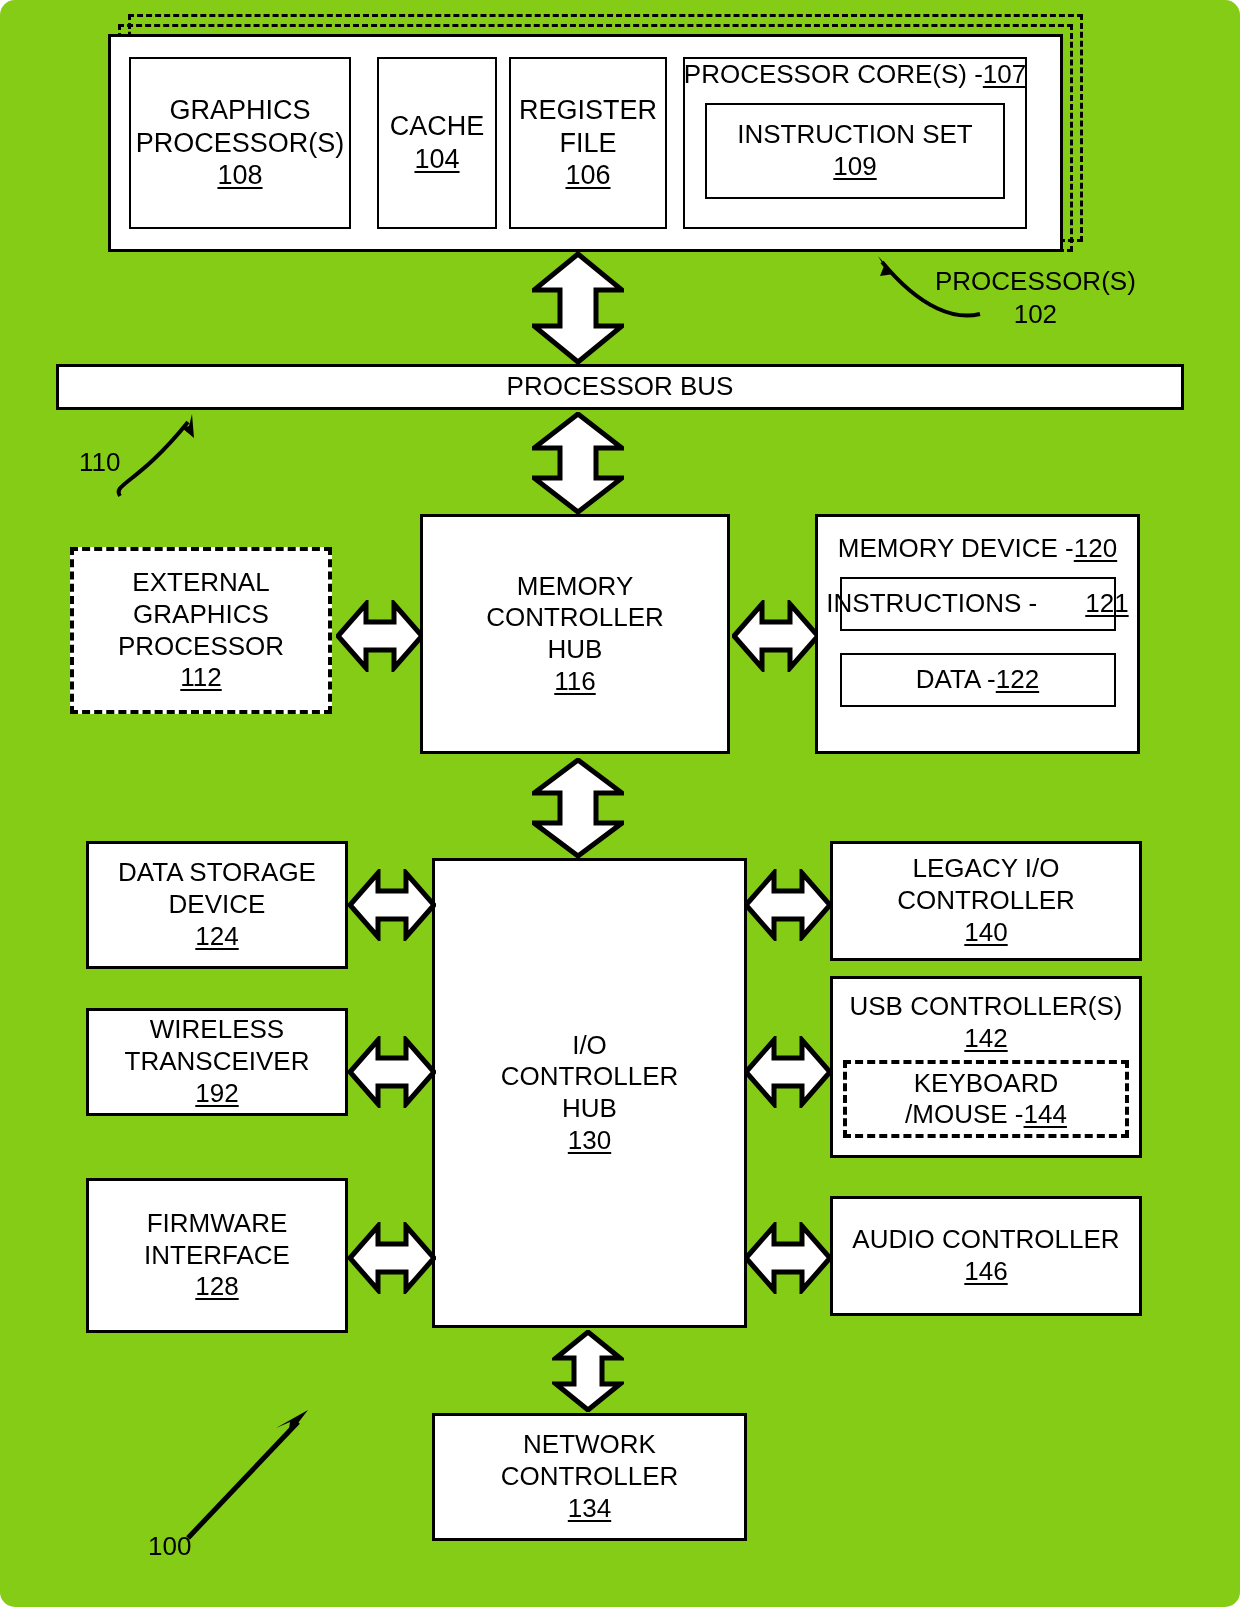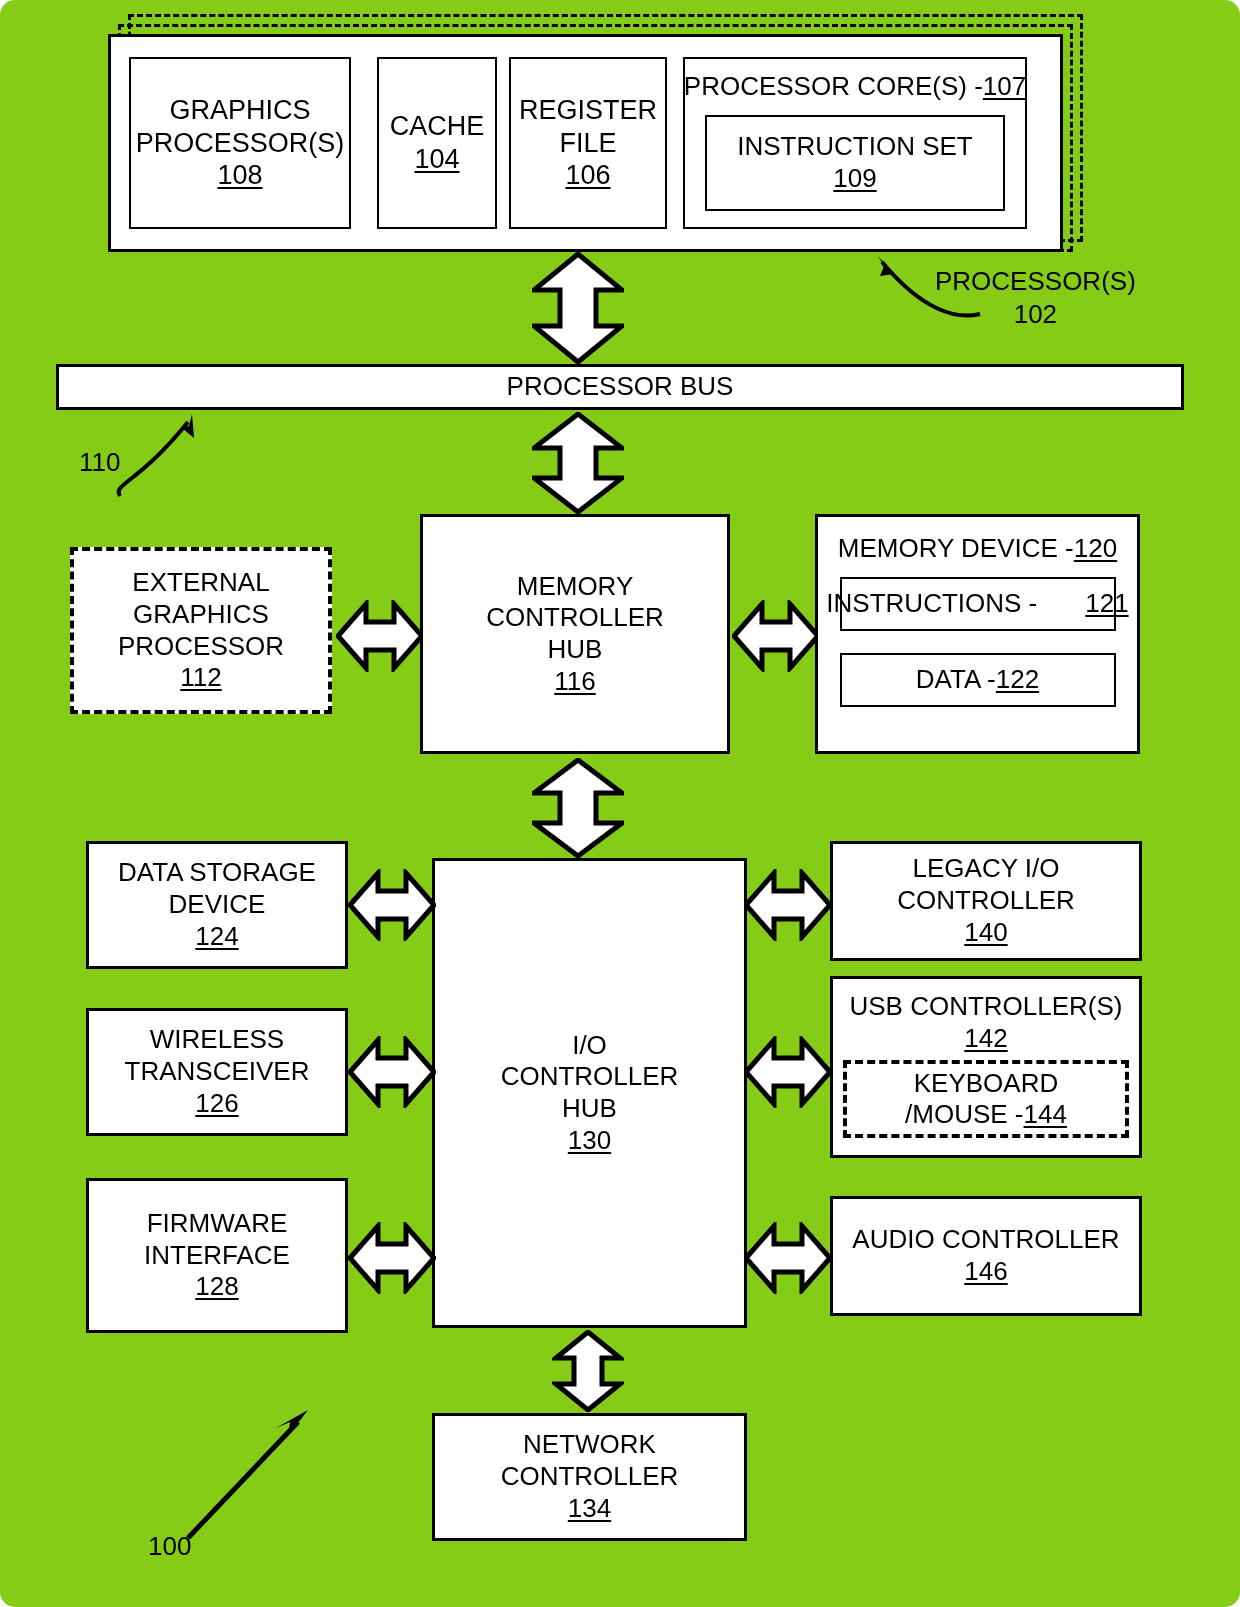--- a/index.html
+++ b/index.html
@@ -77,21 +77,21 @@
       <span class="lbl t28">CACHE</span>
       <span class="num t28">104</span>
     </div>
 
     <div class="box thin" style="position:relative; width:158px; height:172px; margin-right:16px;">
       <span class="lbl t28">REGISTER</span>
       <span class="lbl t28">FILE</span>
       <span class="num t28">106</span>
     </div>
 
-    <div class="box thin" style="position:relative; width:344px; height:172px; justify-content:flex-start; padding-top:12px;">
+    <div class="box thin" style="position:relative; width:344px; height:172px; justify-content:flex-start; ">
       <div style="display:flex; align-items:baseline; justify-content:center;">
         <span class="lbl t27">PROCESSOR CORE(S) - </span>
         <span class="lbl t27 u">107</span>
       </div>
       <div class="box thin" style="position:relative; width:300px; height:96px; margin-top:12px;text-align:right;">
         <span class="lbl t27">INSTRUCTION SET</span>
         <span class="num t27">109</span>
       </div>
     </div>
   </div>
@@ -179,24 +179,24 @@
 
   <div class="box" style="left:86px; top:841px; width:262px; height:128px;">
     <span class="lbl t27">DATA STORAGE</span>
     <span class="lbl t27">DEVICE</span>
     <span class="num t27">124</span>
   </div>
   <svg class="arrow" style="left:348px; top:869px;" width="88" height="72" viewBox="0 0 88 72">
     <polygon points="2,36 30,4 30,22 58,22 58,4 86,36 58,68 58,50 30,50 30,68" fill="#fff" stroke="#000" stroke-width="5"></polygon>
   </svg>
 
-  <div class="box" style="left:86px; top:1008px; width:262px; height:128px;">
+  <div class="box" style="left:86px; top:1008px; width:262px; height:108px;">
     <span class="lbl t27">WIRELESS</span>
     <span class="lbl t27">TRANSCEIVER</span>
-    <span class="num t27">126</span>
+    <span class="num t27">192</span>
   </div>
   <svg class="arrow" style="left:348px; top:1036px;" width="88" height="72" viewBox="0 0 88 72">
     <polygon points="2,36 30,4 30,22 58,22 58,4 86,36 58,68 58,50 30,50 30,68" fill="#fff" stroke="#000" stroke-width="5"></polygon>
   </svg>
 
   <div class="box" style="left:86px; top:1178px; width:262px; height:155px;">
     <span class="lbl t27">FIRMWARE</span>
     <span class="lbl t27">INTERFACE</span>
     <span class="num t27">128</span>
   </div>

